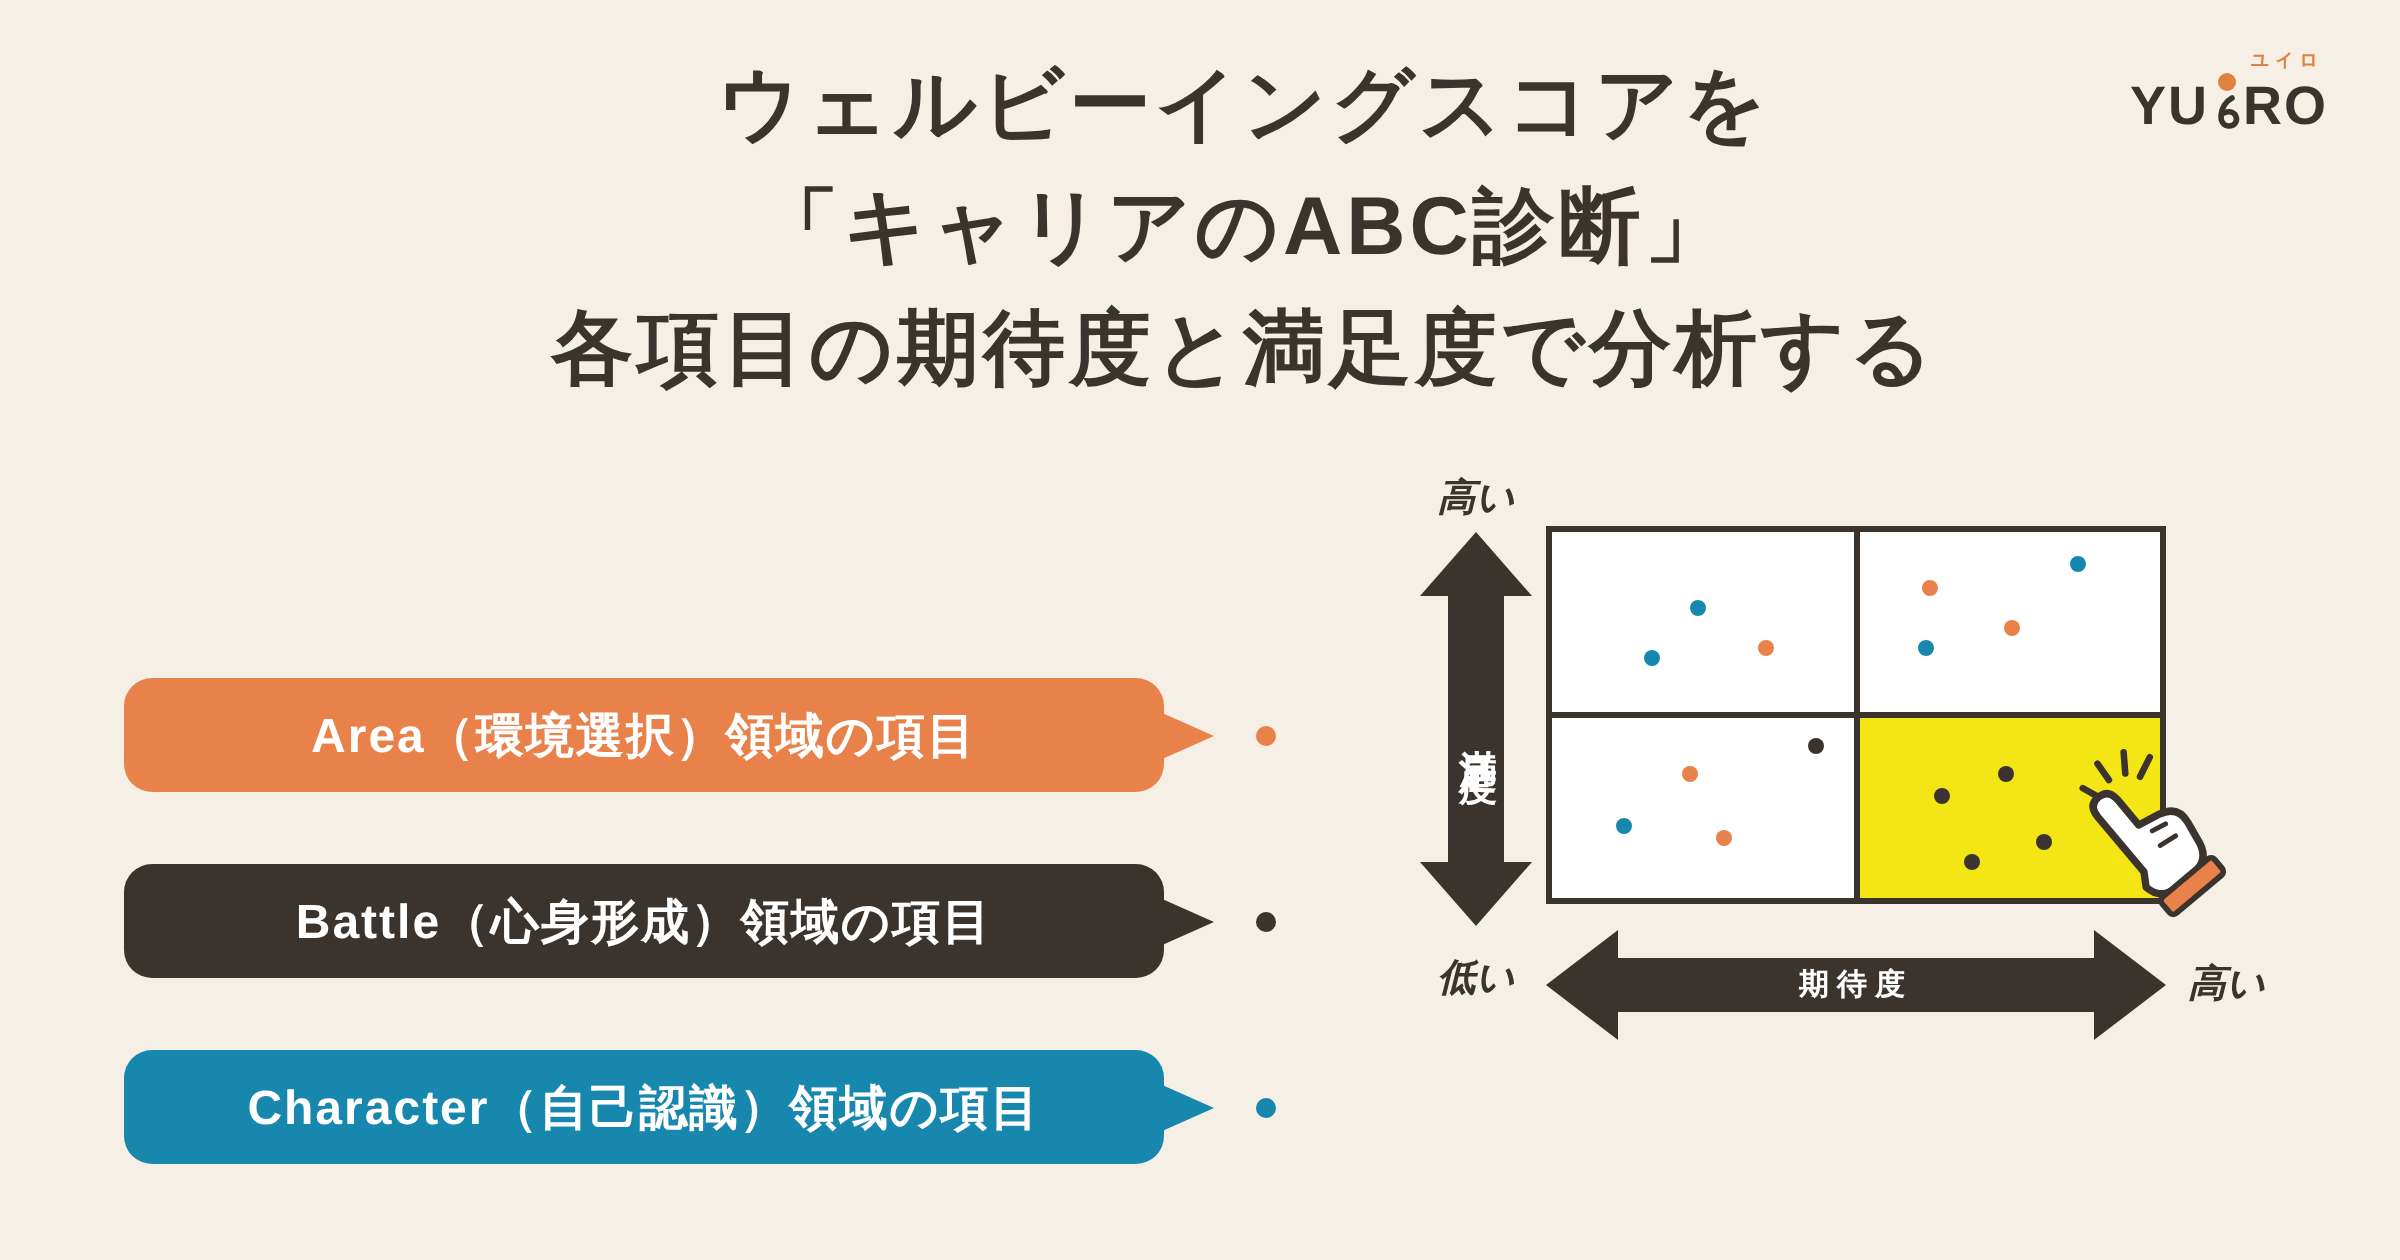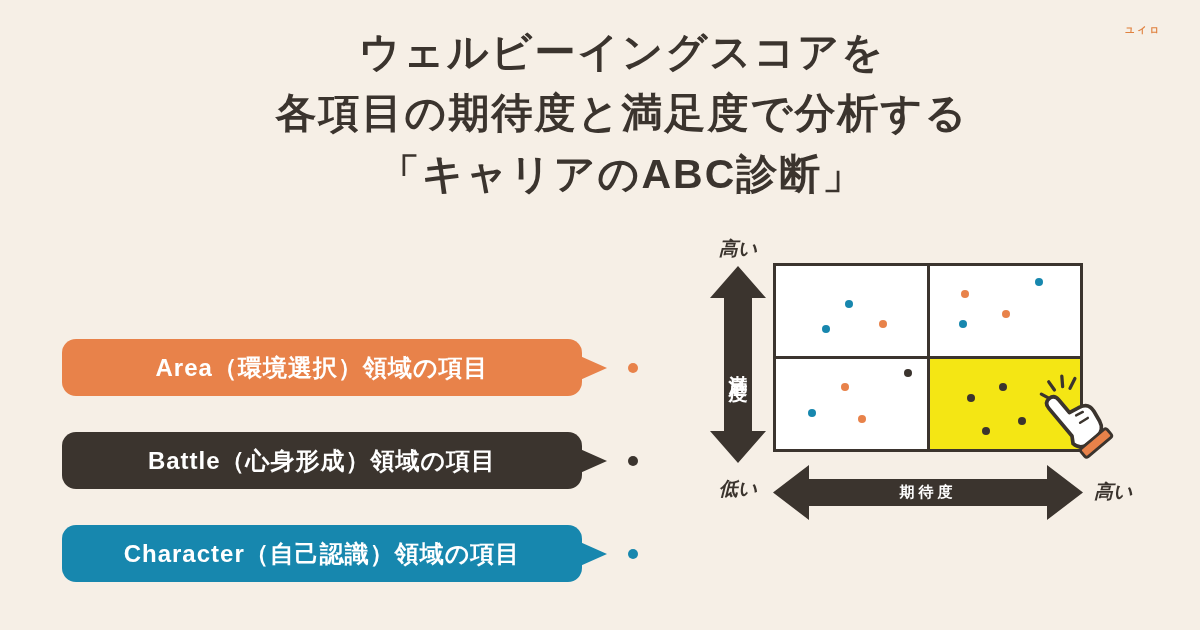--- a/index.html
+++ b/index.html
@@ -60,26 +60,34 @@
                     transform: rotate(-0.8deg); z-index: 0; }
   .caption-strong-text { position: relative; z-index: 1; }
 </style>
 </head>
 <body>
 
 <div id="canvas" style="background: rgb(246, 239, 230);">
 
   <div class="title">
     <div>ウェルビーイングスコアを</div>
+    <div>「キャリアのABC診断」</div>
     <div>各項目の期待度と満足度で分析する</div>
-    <div>「キャリアのABC診断」</div>
   </div>
 
   <div class="logo">
     <div class="logo-ruby">ユイロ</div>
+    <div class="logo-row">
+      <span>YU</span>
+      <svg class="logo-glyph" viewBox="0 0 15 33">
+        <circle cx="7.5" cy="5" r="4.5" style="fill: rgb(224, 129, 63);"></circle>
+        <path d="M10 13 C3.5 16.5 2.5 27 8.5 27 C14.5 27 13 17.5 6 20.5" fill="none" stroke="#3b342e" stroke-width="2.8" stroke-linecap="round"></path>
+      </svg>
+      <span>RO</span>
+    </div>
   </div>
 
   <div class="legend">
 
     <div class="legend-row">
       <div class="bubble" style="background-color: rgb(232, 130, 74);">Area（環境選択）領域の項目</div>
       <span class="pointer" style="border-left-color: rgb(232, 130, 74);"></span>
       <span class="legend-dot" style="background-color: rgb(232, 130, 74);"></span>
     </div>
 

